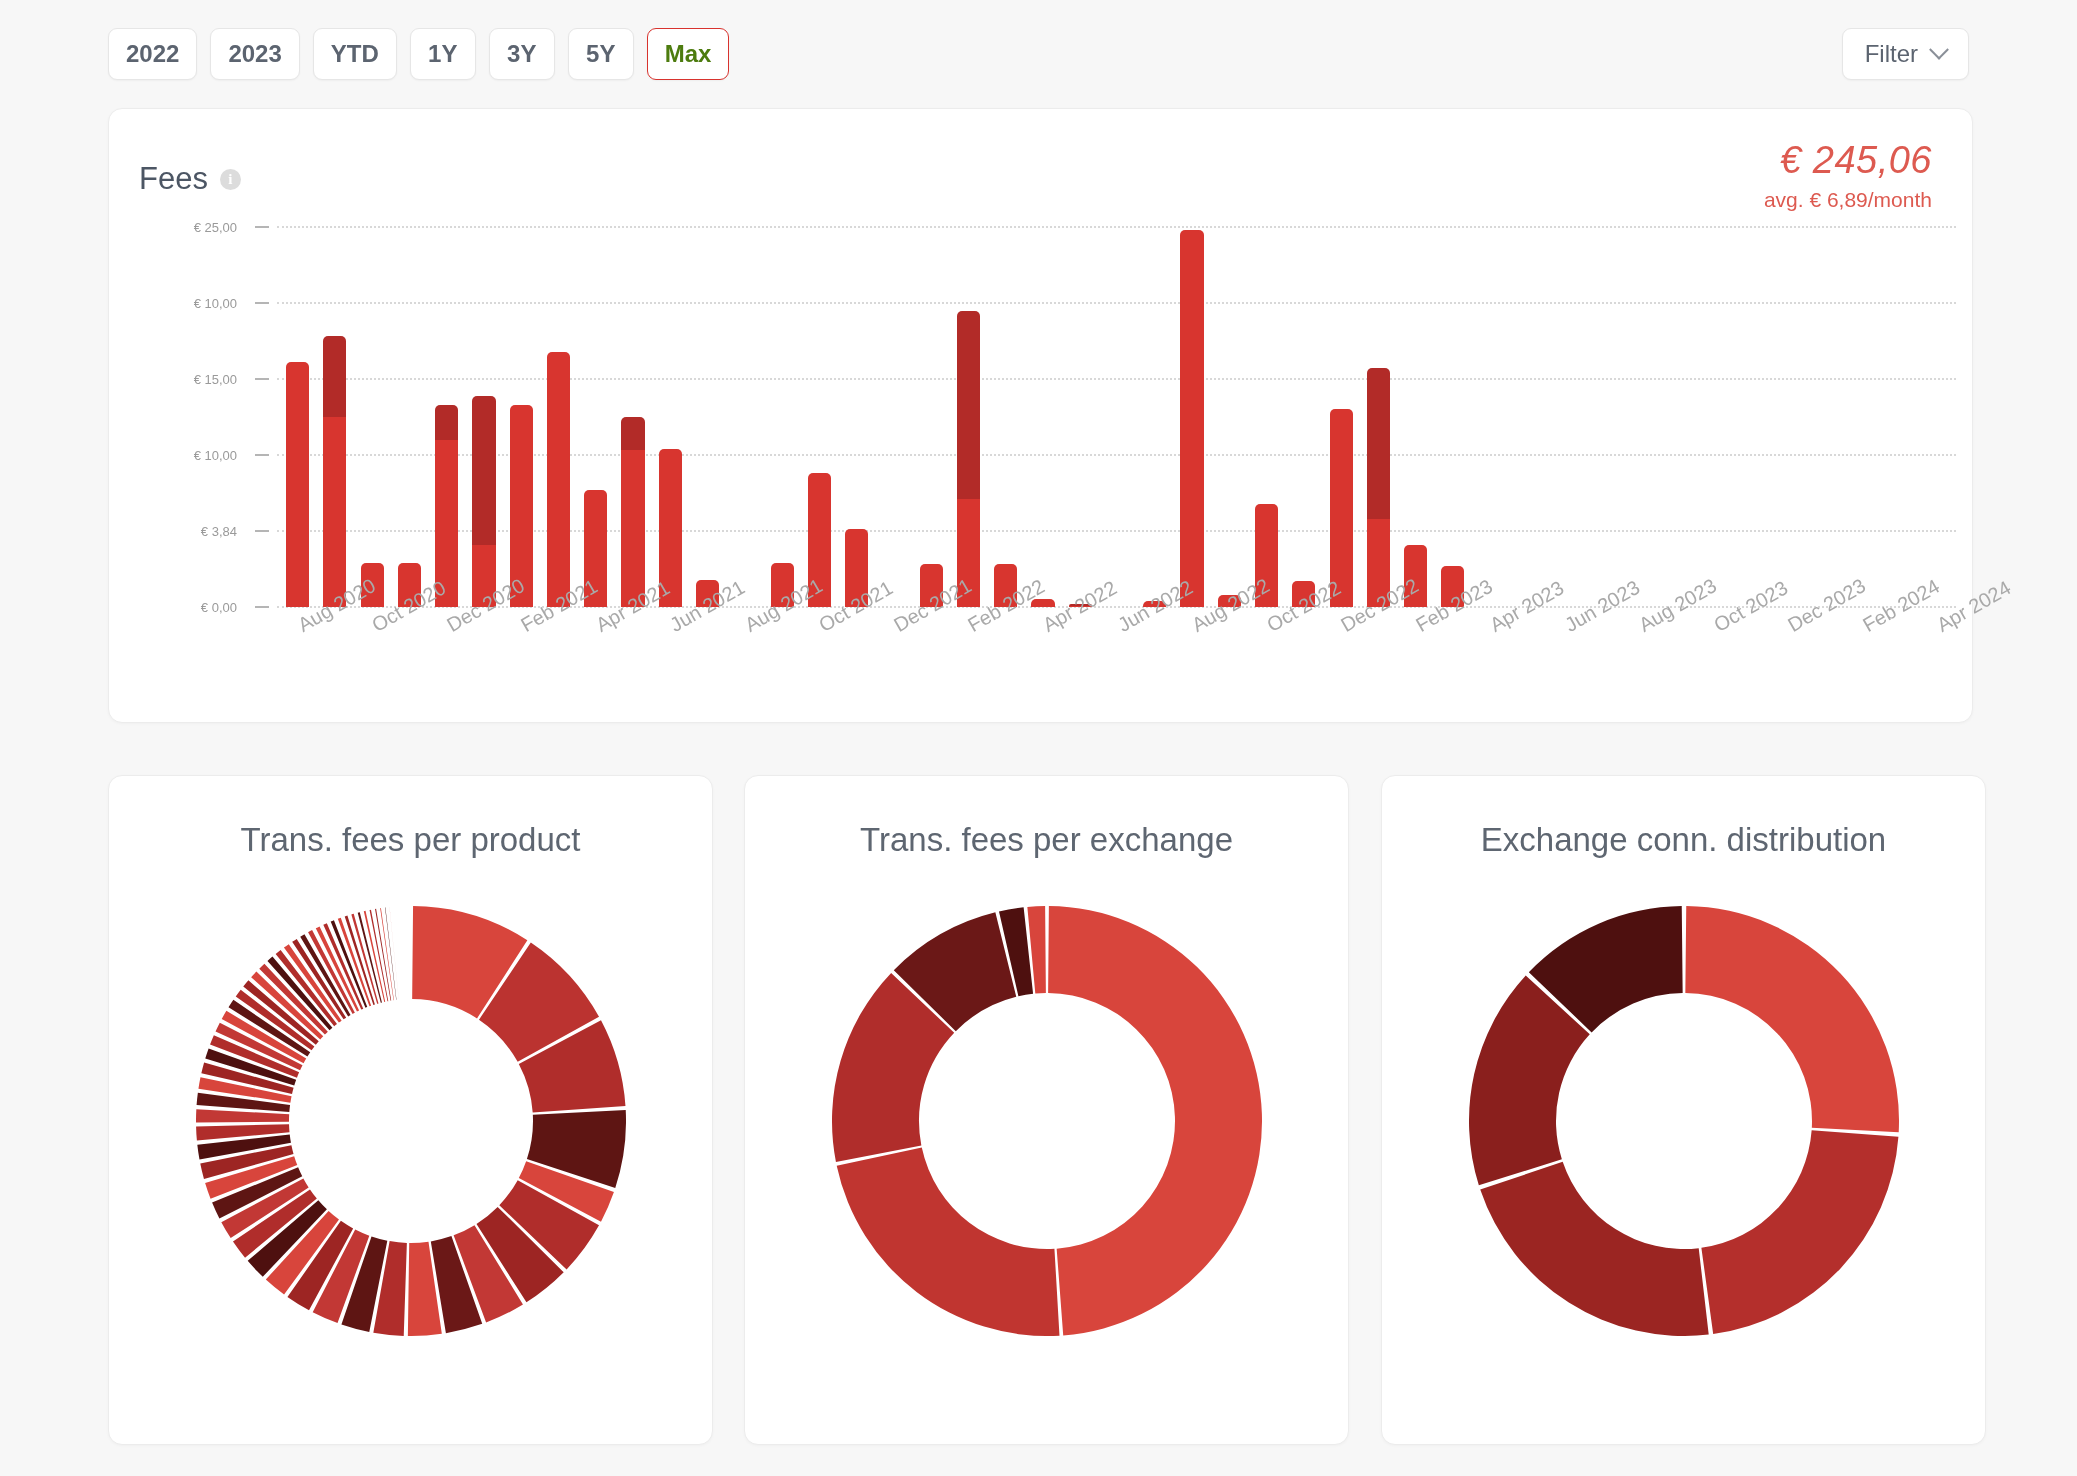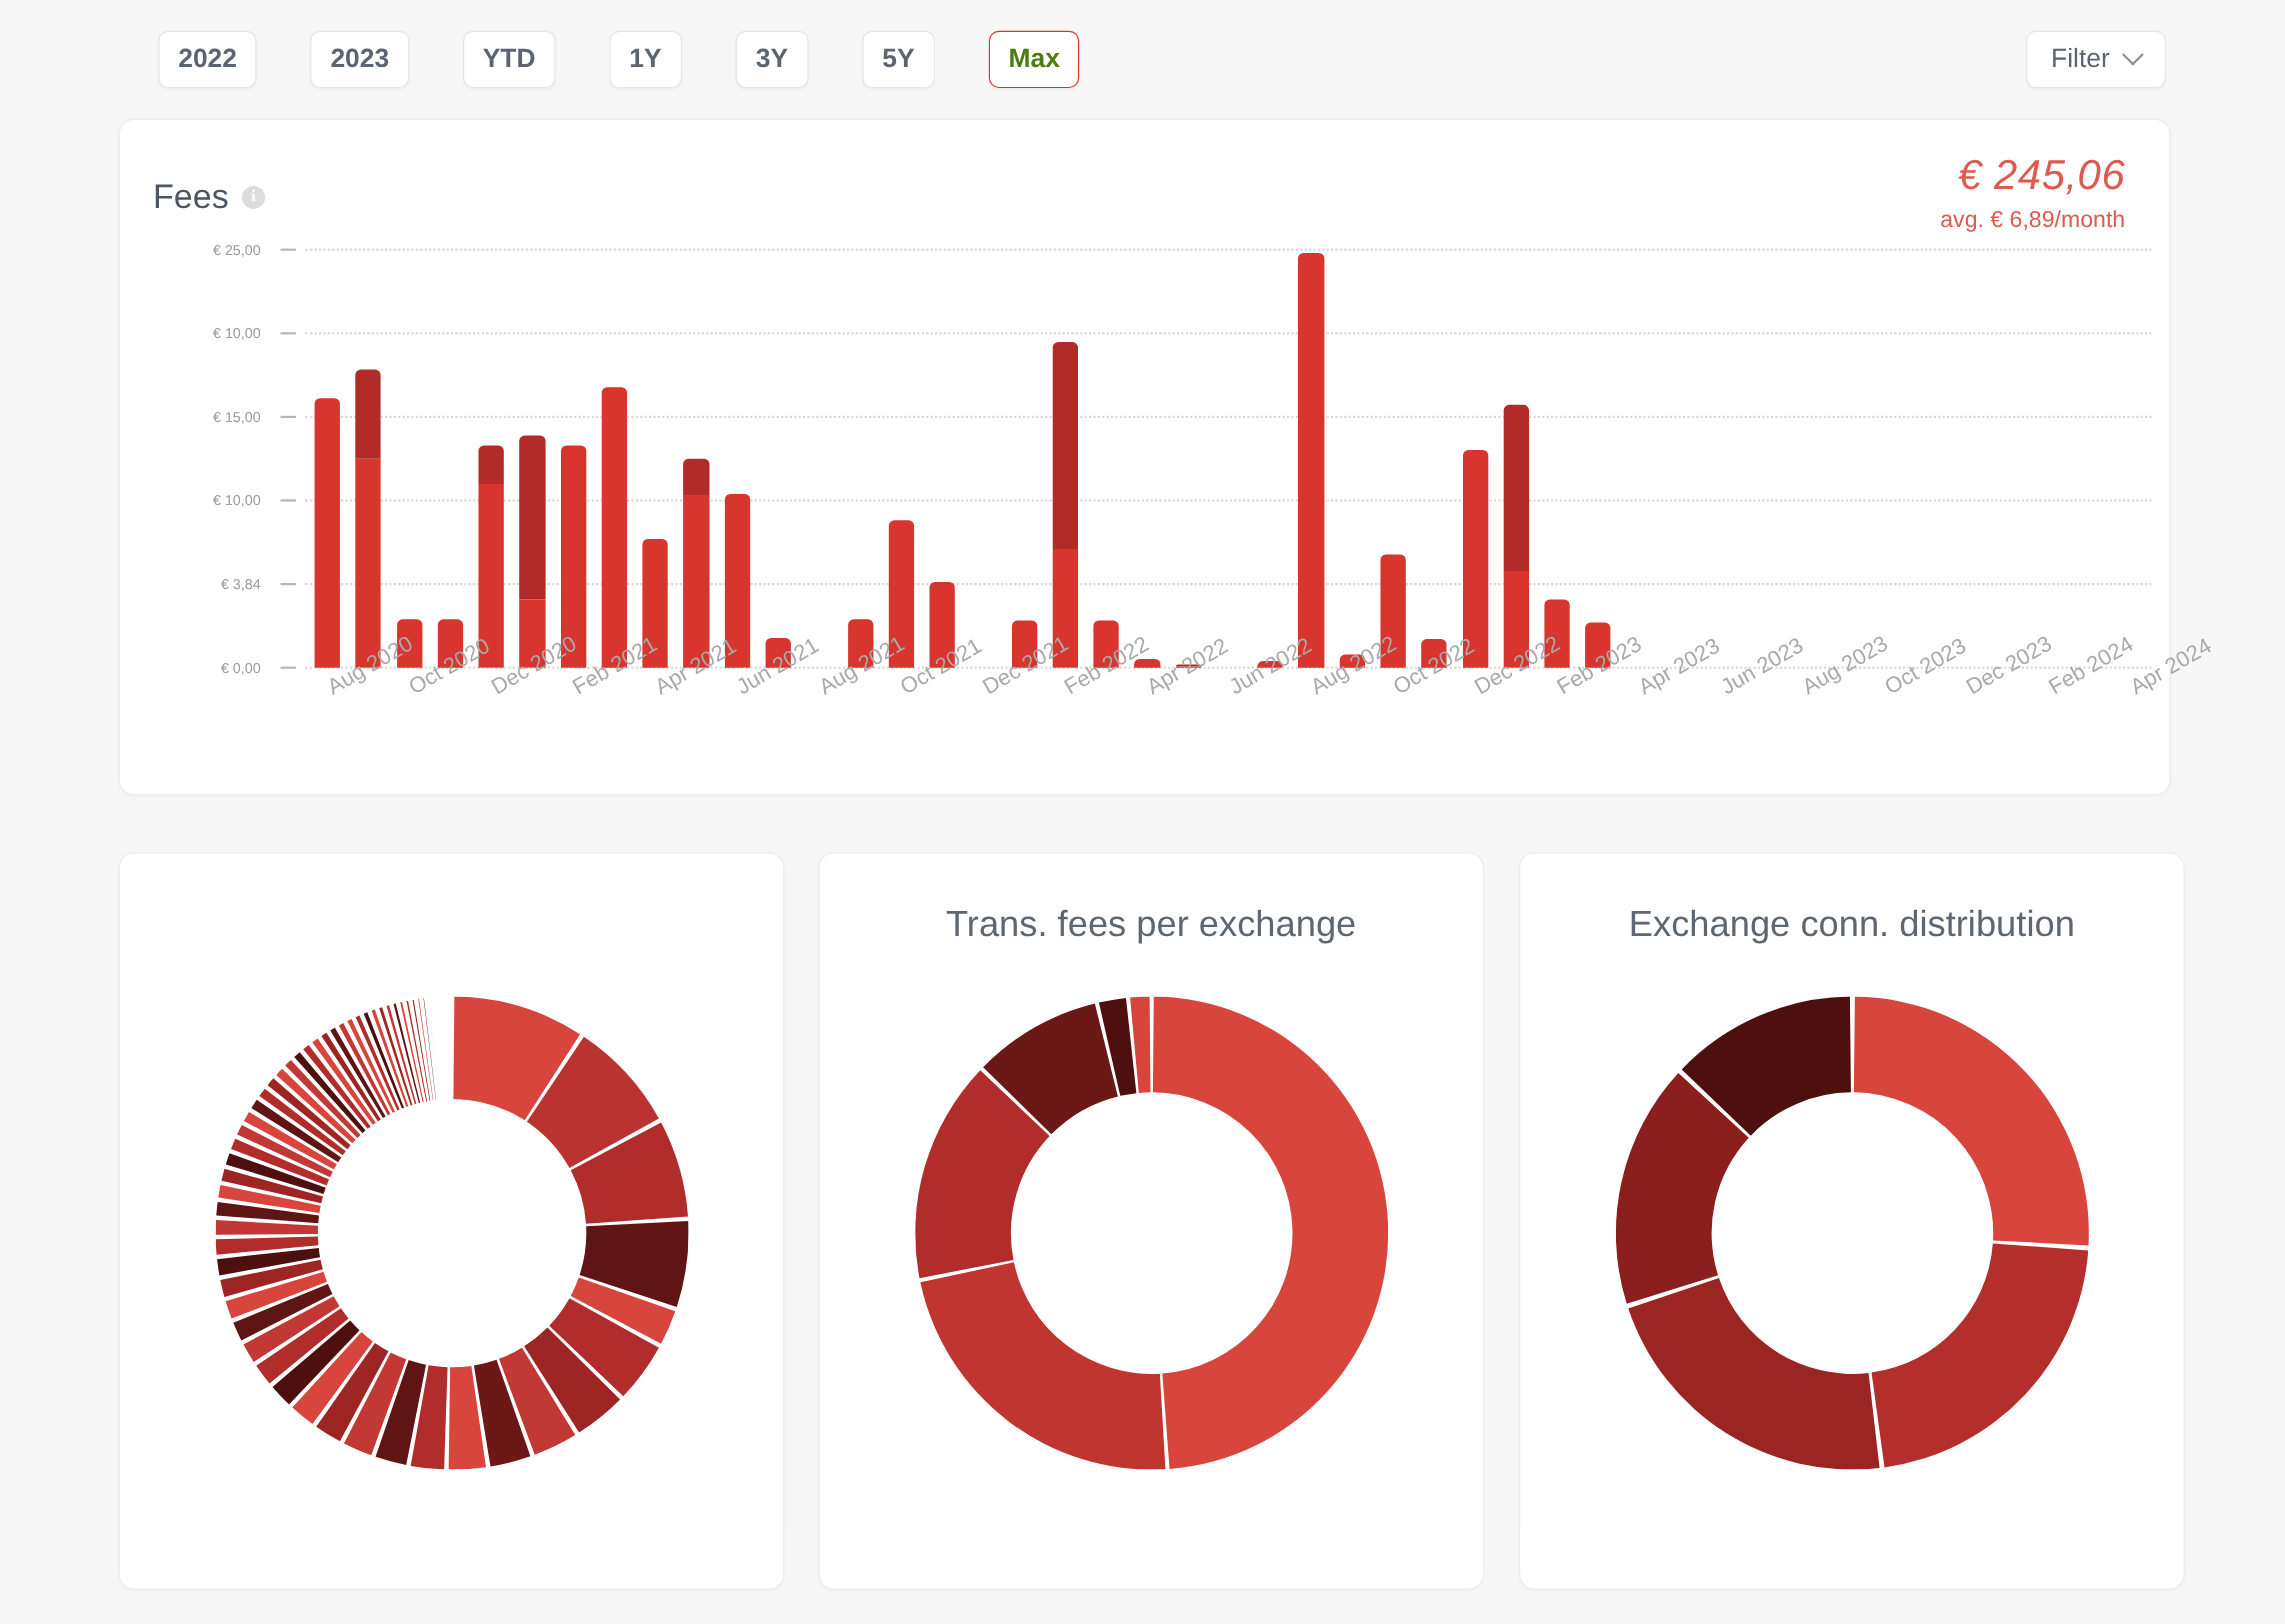--- a/index.html
+++ b/index.html
@@ -17,21 +17,21 @@
     display: flex; align-items: center; justify-content: space-between;
     padding: 0 108px 0 108px;
   }
   .range-group { display: flex; gap: 13px; }
   .range-btn {
     background: #ffffff; border: 1px solid #e6e6e6; border-radius: 9px;
     min-width: 66px; height: 52px; padding: 0 17px;
     font-size: 24px; color: #5c6470; font-weight: 600;
     display: flex; align-items: center; justify-content: center;
     box-shadow: 0 1px 2px rgba(0,0,0,0.04);
-    cursor: pointer; white-space: nowrap; margin-left: 36px;
+    cursor: pointer; white-space: nowrap;
   }
   .range-btn.active { color: #4d7c0f; border-color: #d8332e; }
   .filter-btn {
     background: #ffffff; border: 1px solid #e6e6e6; border-radius: 9px;
     height: 52px; padding: 0 22px; display: flex; align-items: center; gap: 14px;
     font-size: 24px; color: #5c6470; box-shadow: 0 1px 2px rgba(0,0,0,0.04);
     cursor: pointer;
   }
   .chev { width: 14px; height: 14px; border-right: 2.5px solid #8a8f98; border-bottom: 2.5px solid #8a8f98;
           transform: rotate(45deg) translate(-3px,-3px); }
@@ -280,20 +280,21 @@
           <div class="x-label" style="left: 1356.23px;">Aug 2023</div>
           <div class="x-label" style="left: 1430.77px;">Oct 2023</div>
           <div class="x-label" style="left: 1505.3px;">Dec 2023</div>
           <div class="x-label" style="left: 1579.83px;">Feb 2024</div>
           <div class="x-label" style="left: 1654.37px;">Apr 2024</div>
         </div>
     </div>
   </div>
 
   <div class="card donut-card" id="donut-card-0">
+    <div class="donut-title">Trans. fees per product</div>
     <div class="donut-wrap" id="donut-0"><svg width="430" height="430" viewBox="0 0 430 430">
           <path d="M217.063820144416 0.009905701654474797 A215 215 0 0 1 331.360618701952 34.20949578227581 L281.02788596110764 112.41189993226814 A122 122 0 0 0 216.1710979424128 93.00562090977603 Z" fill="#d8453c"></path>
           <path d="M334.80989014153784 36.47663955584795 A215 215 0 0 1 403.029439188211 110.74104355707918 L321.6957747951709 155.83910378587748 A122 122 0 0 0 282.98514696403544 113.6983722130858 Z" fill="#bb3330"></path>
           <path d="M404.9962929527593 114.36994154722325 A215 215 0 0 1 429.4709076043945 199.92585686192146 L336.6997708266797 206.44630017281125 A122 122 0 0 0 322.811849954589 157.89829241284298 Z" fill="#b02d2b"></path>
           <path d="M429.72076821048097 204.04592773892293 A215 215 0 0 1 419.2552866151268 282.1176421648765 L330.9029998467231 253.08535974006944 A122 122 0 0 0 336.84155219385434 208.7842008565051 Z" fill="#5e1513"></path>
           <path d="M417.9291577722504 286.02645229662767 A215 215 0 0 1 404.9962929527594 315.63005845277655 L322.81184995458904 272.10170758715697 A122 122 0 0 0 330.15049882890486 255.30338223343523 Z" fill="#d8453c"></path>
           <path d="M403.0294391882111 319.2589564429207 A215 215 0 0 1 370.592802390589 363.3774910296138 L303.289869263497 299.19559956099016 A122 122 0 0 0 321.6957747951709 274.16089621412243 Z" fill="#b02d2b"></path>
           <path d="M367.7156601856975 366.33713071829584 A215 215 0 0 1 330.4498469825605 396.37346231382185 L280.5110759621971 317.9188948943547 A122 122 0 0 0 301.65725833793067 300.8750230122423 Z" fill="#9d2523"></path>
           <path d="M326.9466643796017 398.55637917076274 A215 215 0 0 1 290.10887475699883 416.4538580735982 L257.61991962955284 329.3133520231581 A122 122 0 0 0 278.52322350842513 319.1575732968979 Z" fill="#c23835"></path>
           <path d="M286.2276342652611 417.8586308663603 A215 215 0 0 1 249.8995062116234 427.14859053546616 L234.80344073403745 335.3819909084971 A122 122 0 0 0 255.41754130400864 330.1104789102137 Z" fill="#6b1817"></path>

